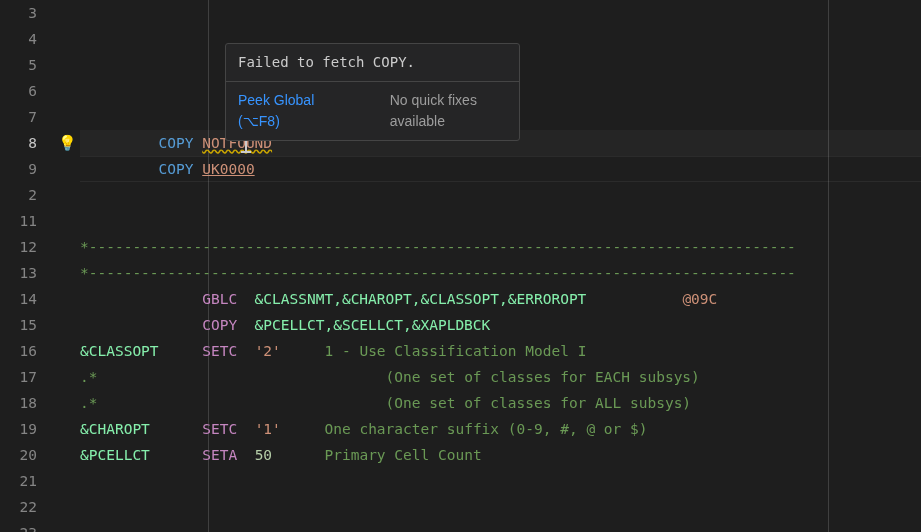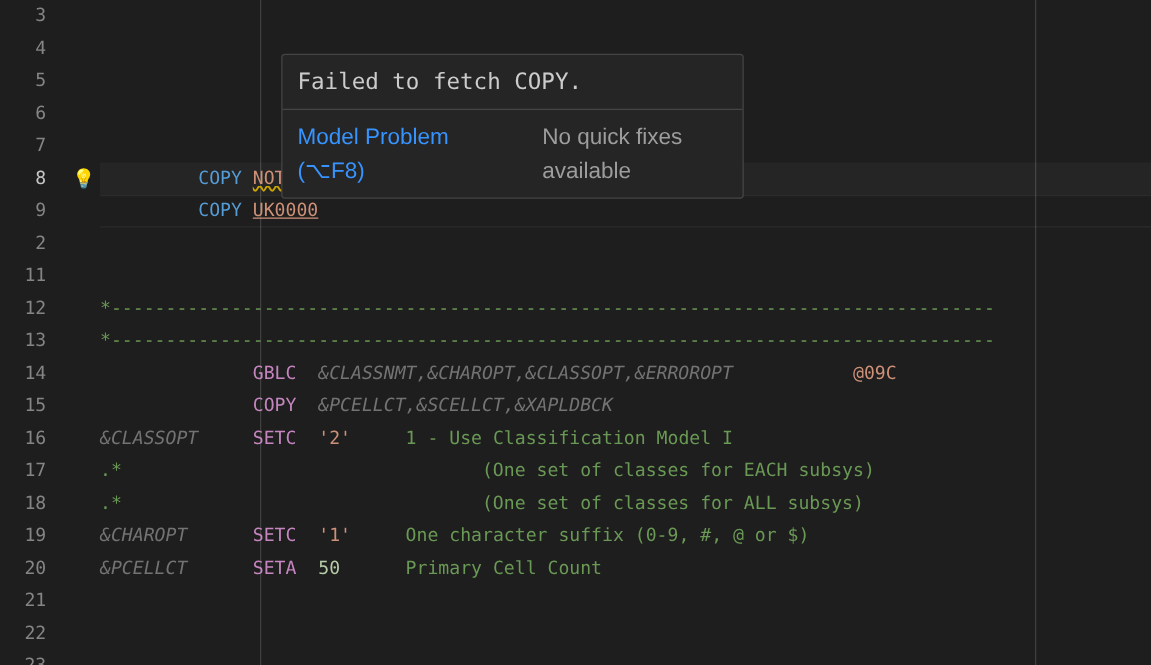--- a/index.html
+++ b/index.html
@@ -53,21 +53,21 @@
       white-space: pre;
       position: relative;
     }
     .line.active {
       background: rgba(255,255,255,0.03);
     }
     .keyword { color: #569cd6; text-align: center; }
     .operand { color: #ce9178; }
     .operand-underline { color: #ce9178; text-decoration: underline; text-decoration-style: solid; }
     .comment { color: #6a9955; }
-    .variable { color: #737373; font-style: italic; }
+    .variable { color: #86efac; }
     .opcode { color: #c586c0; }
     .number { color: #b5cea8; }
     .string { color: #ce9178; }
     .tag { color: #ce9178; }
 
     .squiggle {
       text-decoration-line: underline;
       text-decoration-style: wavy;
       text-decoration-color: #cca700;
     }
@@ -102,24 +102,24 @@
     .ruler.r2 { left: 748px; }
 
     .hover-widget {
       position: absolute;
       left: 225px;
       top: 43px;
       background: #252526;
       border: 1px solid #454545;
       border-radius: 3px;
       font-family: -apple-system, 'Segoe UI', sans-serif;
-      font-size: 18px;
+      font-size: 14px;
       line-height: 1.5;
       z-index: 10;
-      width: 370px;
+      width: 295px;
       color: #cccccc;
     }
     .hover-row-msg {
       padding: 8px 12px;
       border-bottom: 1px solid #454545;
       font-family: 'Menlo','Monaco','Consolas',monospace;
     }
     .hover-row-actions {
       padding: 8px 12px;
       display: flex;
@@ -215,16 +215,16 @@
       <div class="line"><span class="comment">.*</span><span>                                 </span><span class="comment">(One set of classes for EACH subsys)</span></div>
       <div class="line"><span class="comment">.*</span><span>                                 </span><span class="comment">(One set of classes for ALL subsys)</span></div>
       <div class="line"><span class="variable">&amp;CHAROPT</span><span>      </span><span class="opcode">SETC</span><span>  </span><span class="string">'1'</span><span>     </span><span class="comment">One character suffix (0-9, #, @ or $)</span></div>
       <div class="line"><span class="variable">&amp;PCELLCT</span><span>      </span><span class="opcode">SETA</span><span>  </span><span class="number">50</span><span>      </span><span class="comment">Primary Cell Count</span></div>
     </div>
 </div>
 
 <div class="hover-widget">
   <div class="hover-row-msg">Failed to fetch COPY.</div>
   <div class="hover-row-actions">
-    <span class="peek-link">Model Problem (⌥F8)</span>
+    <span class="peek-link">Peek Global (⌥F8)</span>
     <span class="noquick">No quick fixes available</span>
   </div>
 </div>
 
 </body></html>

